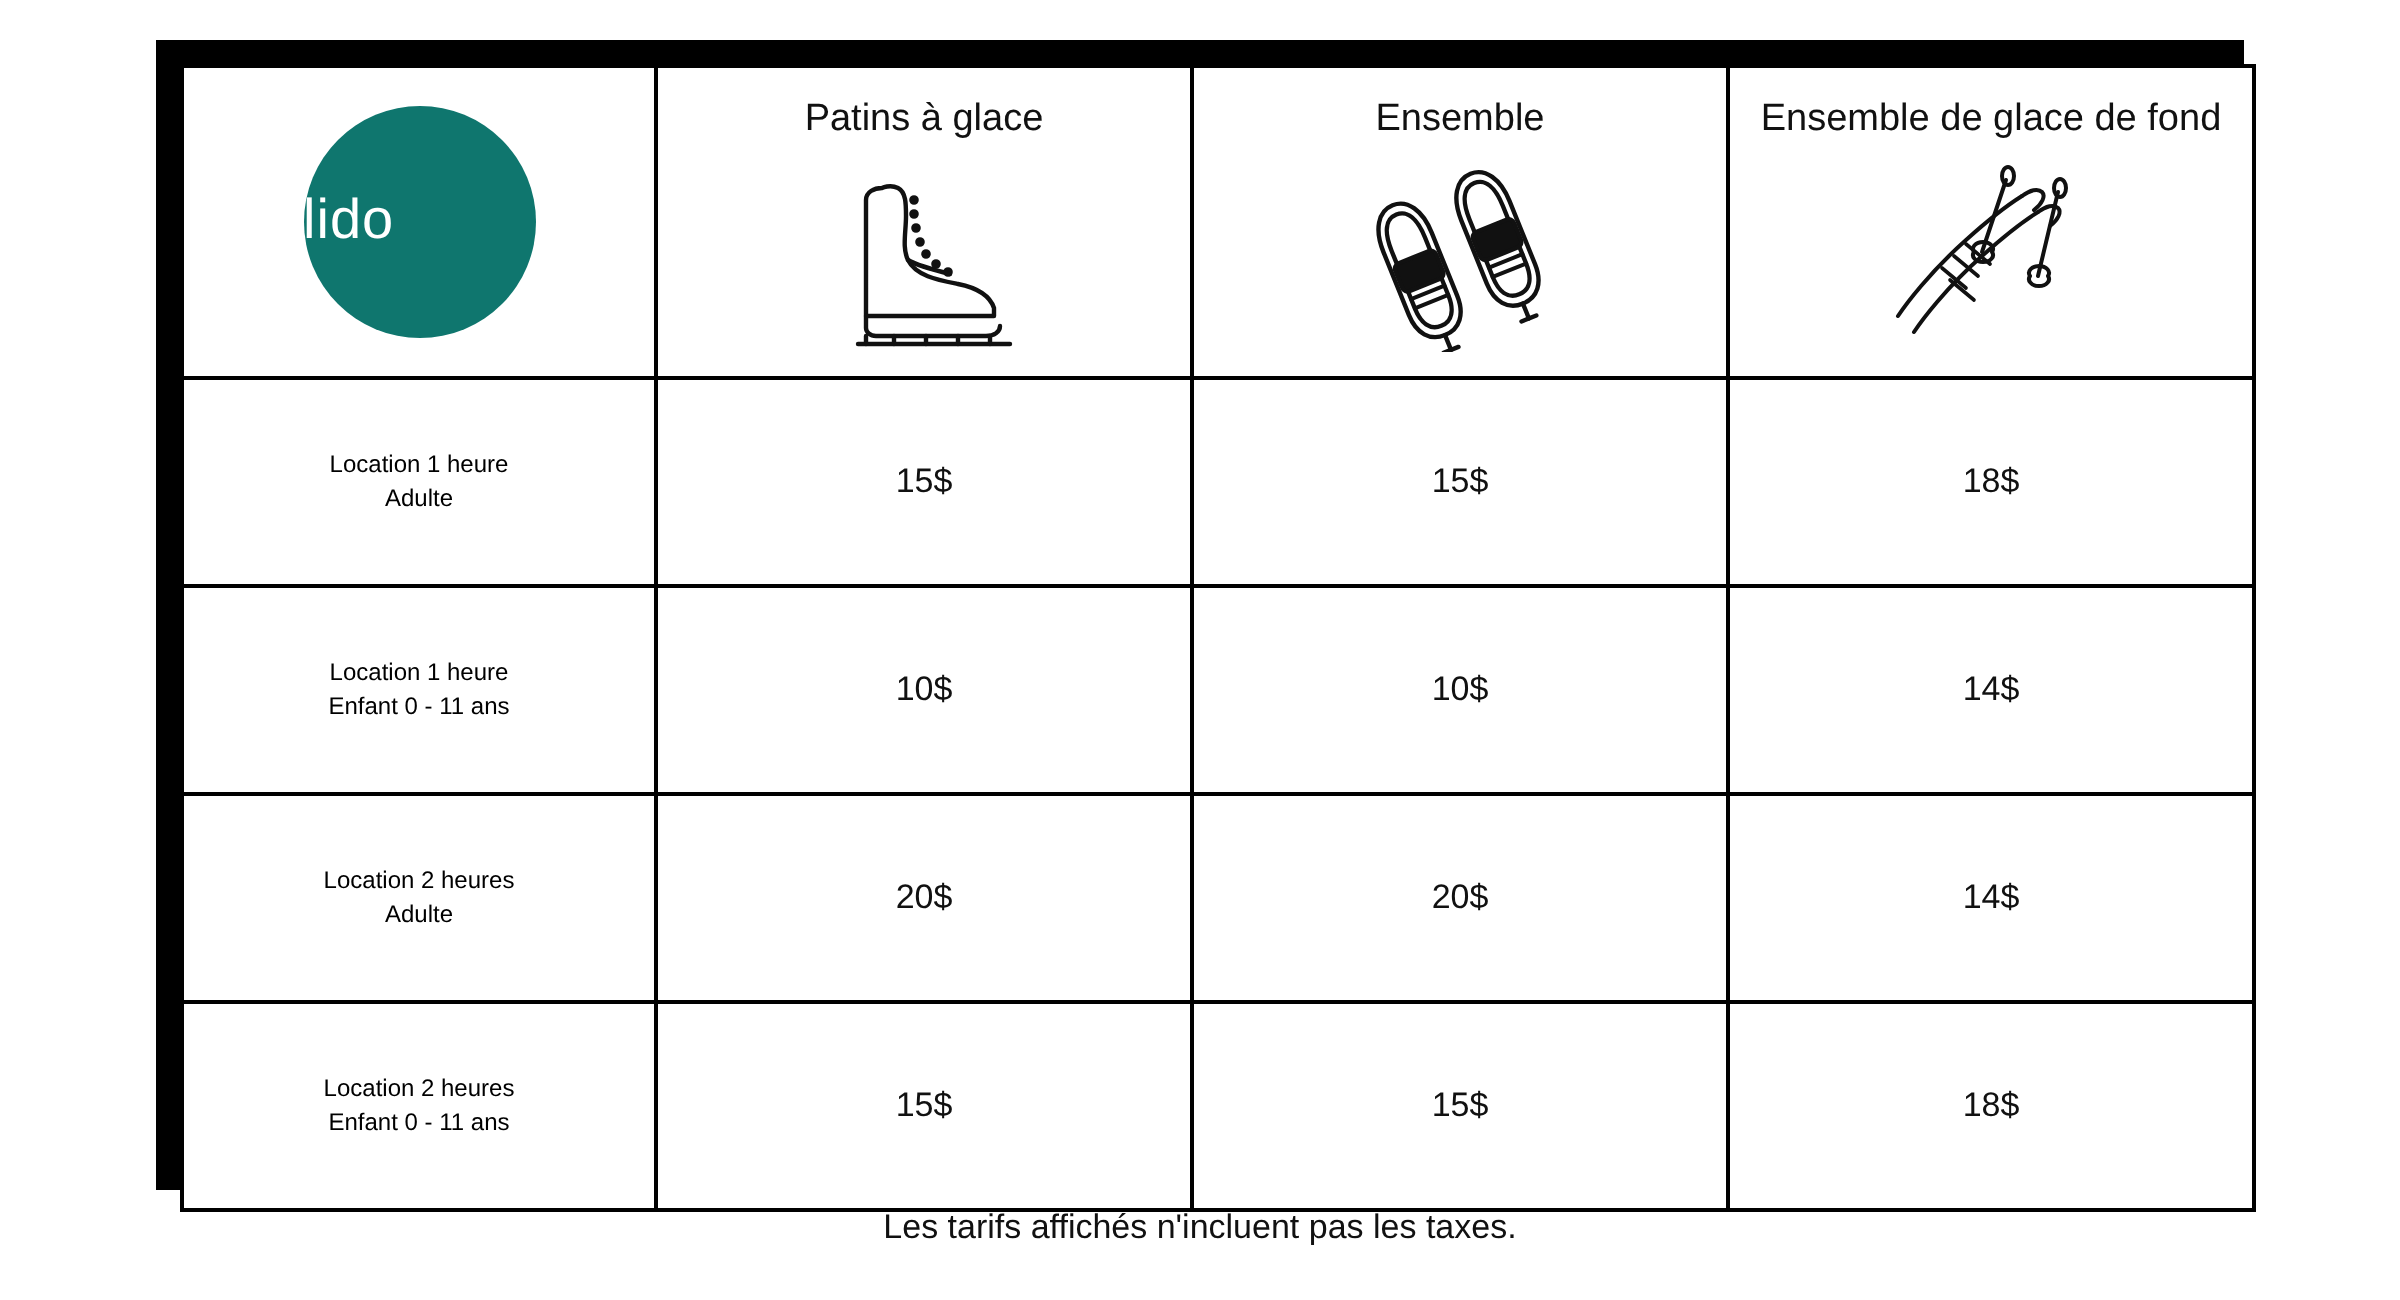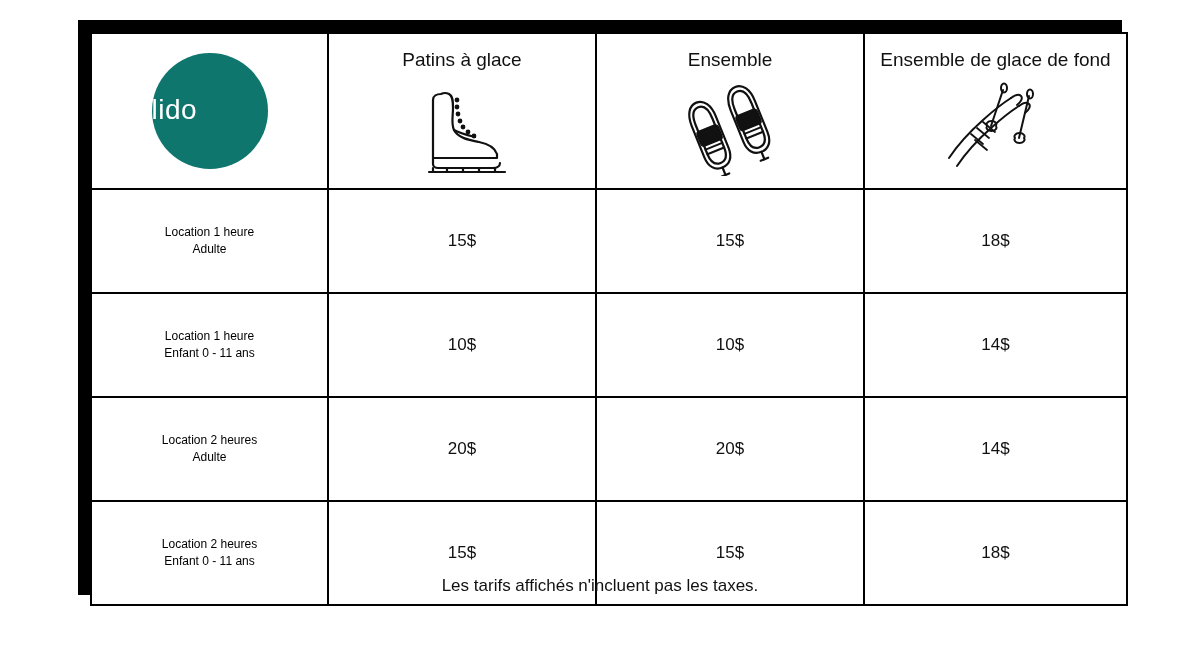--- a/index.html
+++ b/index.html
@@ -105,21 +105,21 @@
     padding: 0 8px;
   }
   .price {
     font-size: 18px;
     color: #111111;
     margin-left: 44px;
   }
   .footnote {
     position: absolute;
     left: 0;
-    top: 576px;
+    top: 604px;
     width: 1200px;
     text-align: center;
     font-size: 17px;
     color: #111111;
   }
   svg { display: block; }
 </style>
 </head>
 <body>
 

